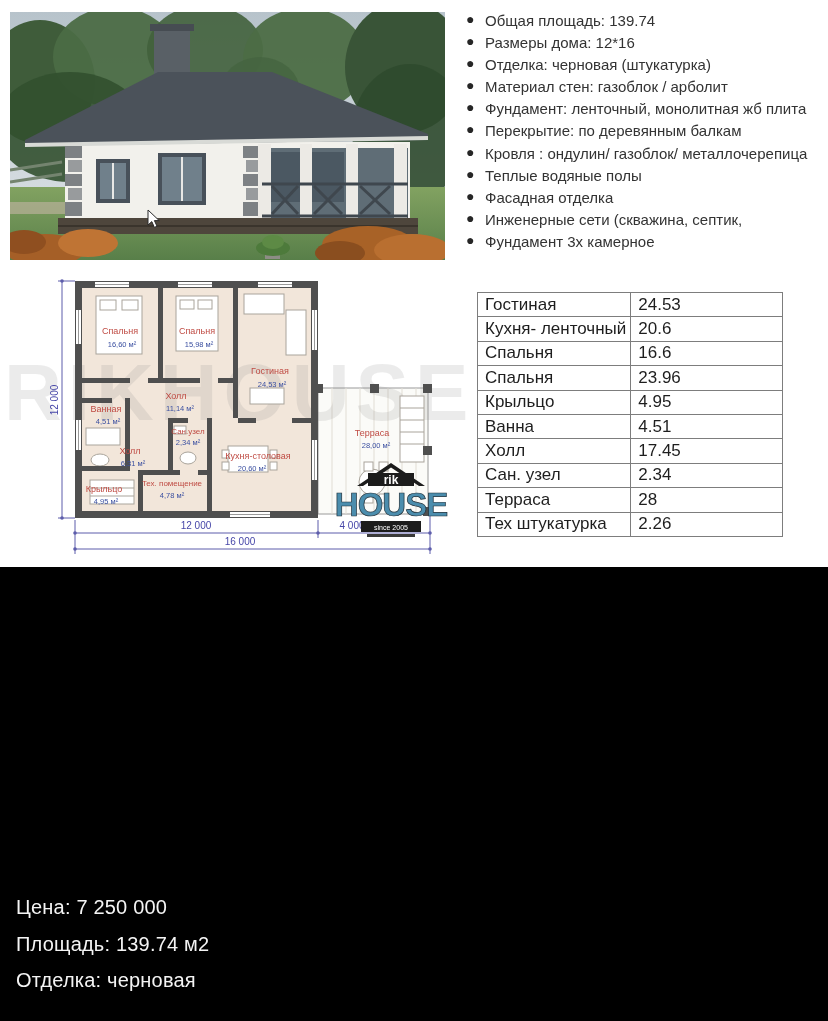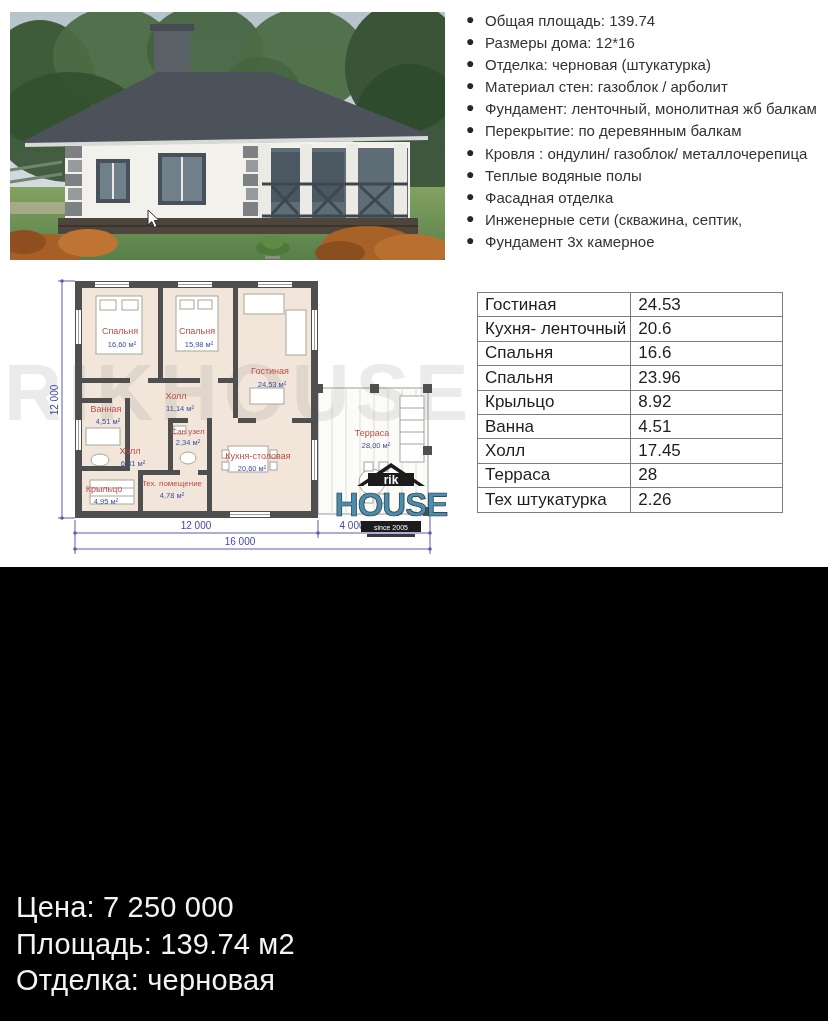--- a/index.html
+++ b/index.html
@@ -23,21 +23,21 @@
   
   .areas{position:absolute;left:477px;top:292px;border-collapse:collapse;table-layout:fixed;
          font-size:17px;color:#1e1e1e;background:#fff;}
   .areas td{border:1px solid #7d7d7d;height:23.4px;padding:0 4px 0 7px;vertical-align:middle;
             white-space:nowrap;overflow:hidden;}
   .areas td.c1{width:136px;}
   .areas td.c2{width:140px;}
 
   
   .black{position:absolute;left:0;top:567px;width:828px;height:454px;background:#000000;}
-  .caption{position:absolute;left:16px;top:889px;color:#f4f4f4;font-size:29px;line-height:36.5px;
+  .caption{position:absolute;left:16px;top:889px;color:#f4f4f4;font-size:20px;line-height:36.5px;
            font-weight:400;letter-spacing:0.2px;}
 </style>
 </head>
 <body>
 
 <div class="page">
 
   <div class="photo">
     <svg width="435" height="248" viewBox="0 0 435 248">
       <defs>
@@ -134,21 +134,21 @@
         <polygon points="0,0 0,15 3.8,11.6 6.4,17.4 9,16.2 6.4,10.6 11.2,10.6" fill="#ffffff" stroke="#2a2a2a" stroke-width="1"></polygon>
       </g>
     </svg>
   </div>
 
   <ul class="specs">
     <li><span class="blt">●</span><span>Общая площадь: 139.74</span></li>
     <li><span class="blt">●</span><span>Размеры дома: 12*16</span></li>
     <li><span class="blt">●</span><span>Отделка: черновая (штукатурка)</span></li>
     <li><span class="blt">●</span><span>Материал стен: газоблок / арболит</span></li>
-    <li><span class="blt">●</span><span>Фундамент: ленточный, монолитная жб балкам</span></li>
+    <li><span class="blt">●</span><span>Фундамент: ленточный, монолитная жб плита</span></li>
     <li><span class="blt">●</span><span>Перекрытие: по деревянным балкам</span></li>
     <li><span class="blt">●</span><span>Кровля : ондулин/ газоблок/ металлочерепица</span></li>
     <li><span class="blt">●</span><span>Теплые водяные полы</span></li>
     <li><span class="blt">●</span><span>Фасадная отделка</span></li>
     <li><span class="blt">●</span><span>Инженерные сети (скважина, септик,</span></li>
     <li><span class="blt">●</span><span>Фундамент 3х камерное</span></li>
   </ul>
 
   <div class="floorplan">
     <svg width="540" height="294" viewBox="0 0 540 294">
@@ -335,29 +335,33 @@
       <tr>
           <td class="c1">Спальня</td>
           <td class="c2">16.6</td>
         </tr>
       <tr>
           <td class="c1">Спальня</td>
           <td class="c2">23.96</td>
         </tr>
       <tr>
           <td class="c1">Крыльцо</td>
-          <td class="c2">8.92</td>
+          <td class="c2">4.95</td>
         </tr>
       <tr>
           <td class="c1">Ванна</td>
           <td class="c2">4.51</td>
         </tr>
       <tr>
           <td class="c1">Холл</td>
           <td class="c2">17.45</td>
+        </tr>
+      <tr>
+          <td class="c1">Сан. узел</td>
+          <td class="c2">2.34</td>
         </tr>
       <tr>
           <td class="c1">Терраса</td>
           <td class="c2">28</td>
         </tr>
       <tr>
           <td class="c1">Тех штукатурка</td>
           <td class="c2">2.26</td>
         </tr>
     </tbody>

